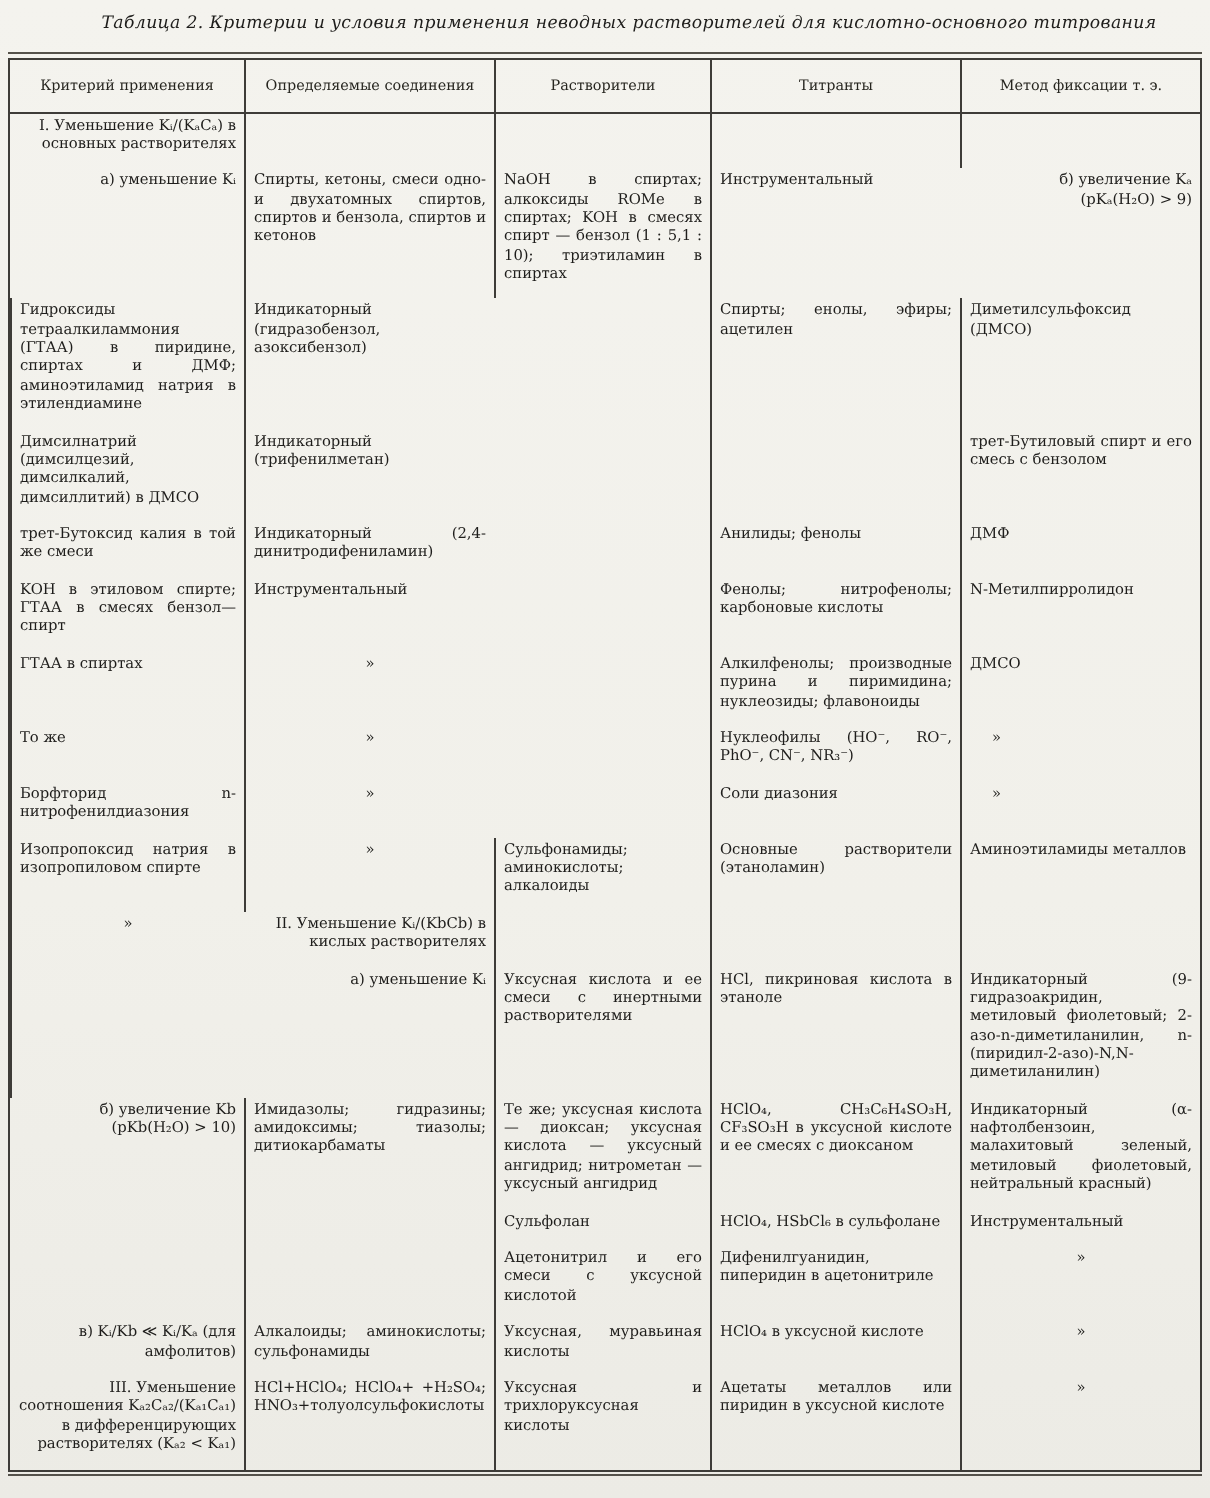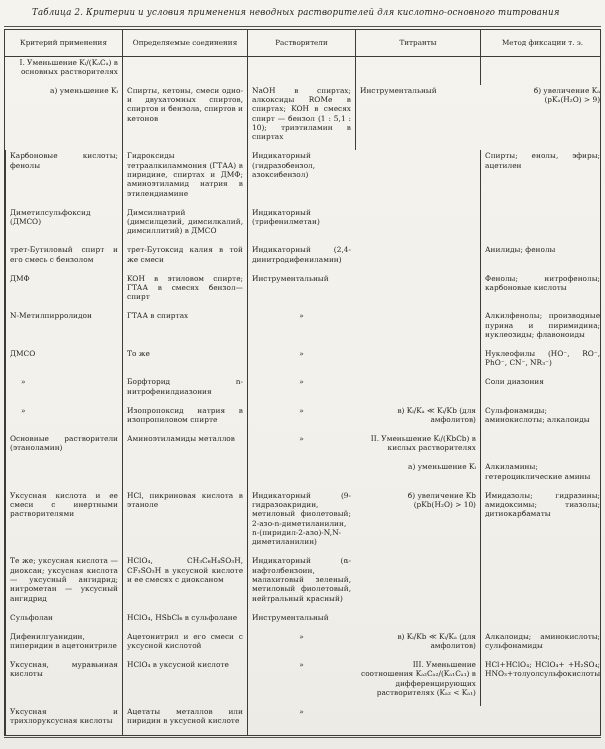--- a/index.html
+++ b/index.html
@@ -9,21 +9,21 @@
     width: 605px; height: 749px;
     margin: 0 auto;
     background: linear-gradient(180deg,#f4f3ee 0%, #f1f0ea 60%, #ecebe5 100%);
     color: #1e1d1b;
     font-family: "DejaVu Serif", "Liberation Serif", serif;
     overflow: hidden;
   }
   .title {
     position: absolute; top: 7px; left: 32px; right: 8px;
     font-size: 8.6px; font-style: italic; letter-spacing: .2px;
-    white-space: nowrap; overflow: hidden;
+    white-space: nowrap; overflow: hidden; text-align: center;
   }
   .table-wrap {
     position: absolute; top: 26px; left: 4px; right: 4px; bottom: 11px;
     border-top: 1px solid #55524b;
     border-bottom: 1px solid #55524b;
     padding: 1.5px 0;
   }
   .tbl {
     width: 100%; height: 100%;
     border: 1px solid #3e3c38;
@@ -71,21 +71,20 @@
       <div class="cell"></div>
       <div class="cell"></div>
       <div class="cell"></div>
 
       <div class="cell c1 crit sub">а) уменьшение Kᵢ</div>
       <div class="cell">Спирты, кетоны, смеси одно- и двухатомных спиртов, спиртов и бензола, спиртов и кетонов</div>
       <div class="cell">NaOH в спиртах; алкоксиды ROMe в спиртах; KOH в смесях спирт — бензол (1 : 5,1 : 10); триэтиламин в спиртах</div>
       <div class="cell">Инструментальный</div>
 
       <div class="cell c1 crit sub">б) увеличение Kₐ (pKₐ(H₂O) &gt; 9)</div>
-      <div class="cell">Карбоновые кислоты; фенолы</div>
       <div class="cell">Гидроксиды тетраалкиламмония (ГТАА) в пиридине, спиртах и ДМФ; аминоэтиламид натрия в этилендиамине</div>
       <div class="cell">Индикаторный (гидразобензол, азоксибензол)</div>
 
       <div class="cell c1 crit"></div>
       <div class="cell">Спирты; енолы, эфиры; ацетилен</div>
       <div class="cell">Диметилсульфоксид (ДМСО)</div>
       <div class="cell">Димсилнатрий (димсилцезий, димсилкалий, димсиллитий) в ДМСО</div>
       <div class="cell">Индикаторный (трифенилметан)</div>
 
       <div class="cell c1 crit"></div>
@@ -117,54 +116,52 @@
       <div class="cell sub">»</div>
       <div class="cell">Борфторид n-нитрофенилдиазония</div>
       <div class="cell ctr">»</div>
 
       <div class="cell c1 crit"></div>
       <div class="cell">Соли диазония</div>
       <div class="cell sub">»</div>
       <div class="cell">Изопропоксид натрия в изопропиловом спирте</div>
       <div class="cell ctr">»</div>
 
-      <div class="cell c1 crit sub">в) Kᵢ/Kₐ ≪ Kᵢ/Kb (для амфолитов)</div>
       <div class="cell">Сульфонамиды; аминокислоты; алкалоиды</div>
       <div class="cell">Основные растворители (этаноламин)</div>
       <div class="cell">Аминоэтиламиды металлов</div>
       <div class="cell ctr">»</div>
 
       <div class="cell c1 crit">II. Уменьшение Kᵢ/(KbCb) в кислых растворителях</div>
       <div class="cell"></div>
       <div class="cell"></div>
       <div class="cell"></div>
       <div class="cell"></div>
 
       <div class="cell c1 crit sub">а) уменьшение Kᵢ</div>
-      <div class="cell">Алкиламины; гетероциклические амины</div>
       <div class="cell">Уксусная кислота и ее смеси с инертными растворителями</div>
       <div class="cell">HCl, пикриновая кислота в этаноле</div>
       <div class="cell">Индикаторный (9-гидразоакридин, метиловый фиолетовый; 2-азо-n-диметиланилин, n-(пиридил-2-азо)-N,N-диметиланилин)</div>
 
       <div class="cell c1 crit sub">б) увеличение Kb (pKb(H₂O) &gt; 10)</div>
       <div class="cell">Имидазолы; гидразины; амидоксимы; тиазолы; дитиокарбаматы</div>
       <div class="cell">Те же; уксусная кислота — диоксан; уксусная кислота — уксусный ангидрид; нитрометан — уксусный ангидрид</div>
       <div class="cell">HClO₄, CH₃C₆H₄SO₃H, CF₃SO₃H в уксусной кислоте и ее смесях с диоксаном</div>
       <div class="cell">Индикаторный (α-нафтолбензоин, малахитовый зеленый, метиловый фиолетовый, нейтральный красный)</div>
 
       <div class="cell c1 crit"></div>
       <div class="cell"></div>
       <div class="cell">Сульфолан</div>
       <div class="cell">HClO₄, HSbCl₆ в сульфолане</div>
       <div class="cell">Инструментальный</div>
 
       <div class="cell c1 crit"></div>
       <div class="cell"></div>
+      <div class="cell">Ацетонитрил и его смеси с уксусной кислотой</div>
       <div class="cell">Дифенилгуанидин, пиперидин в ацетонитриле</div>
-      <div class="cell">Ацетонитрил и его смеси с уксусной кислотой</div>
       <div class="cell ctr">»</div>
 
       <div class="cell c1 crit sub">в) Kᵢ/Kb ≪ Kᵢ/Kₐ (для амфолитов)</div>
       <div class="cell">Алкалоиды; аминокислоты; сульфонамиды</div>
       <div class="cell">Уксусная, муравьиная кислоты</div>
       <div class="cell">HClO₄ в уксусной кислоте</div>
       <div class="cell ctr">»</div>
 
       <div class="cell c1 crit">III. Уменьшение соотношения Kₐ₂Cₐ₂/(Kₐ₁Cₐ₁) в дифференцирующих растворителях (Kₐ₂ &lt; Kₐ₁)</div>
       <div class="cell">HCl+HClO₄; HClO₄+ +H₂SO₄; HNO₃+толуолсульфокислоты</div>

